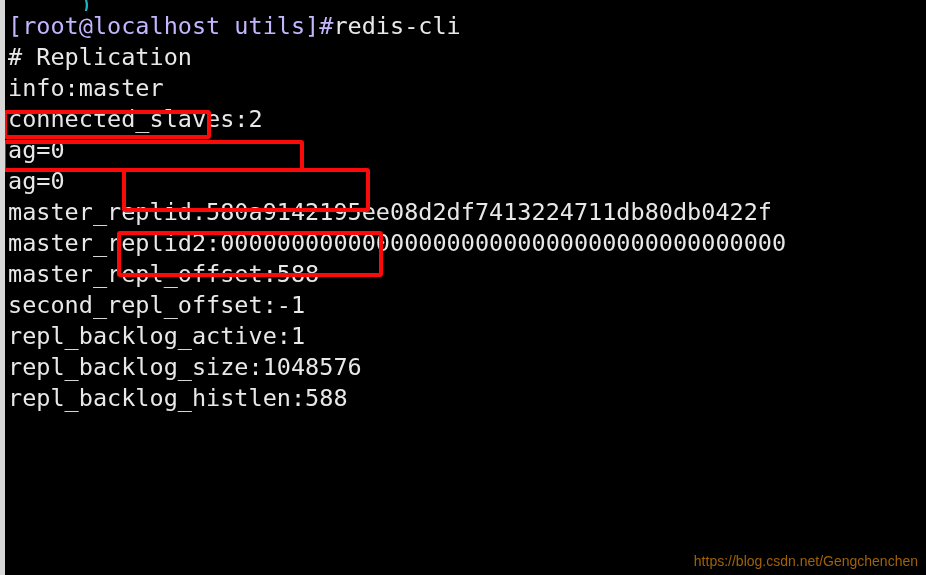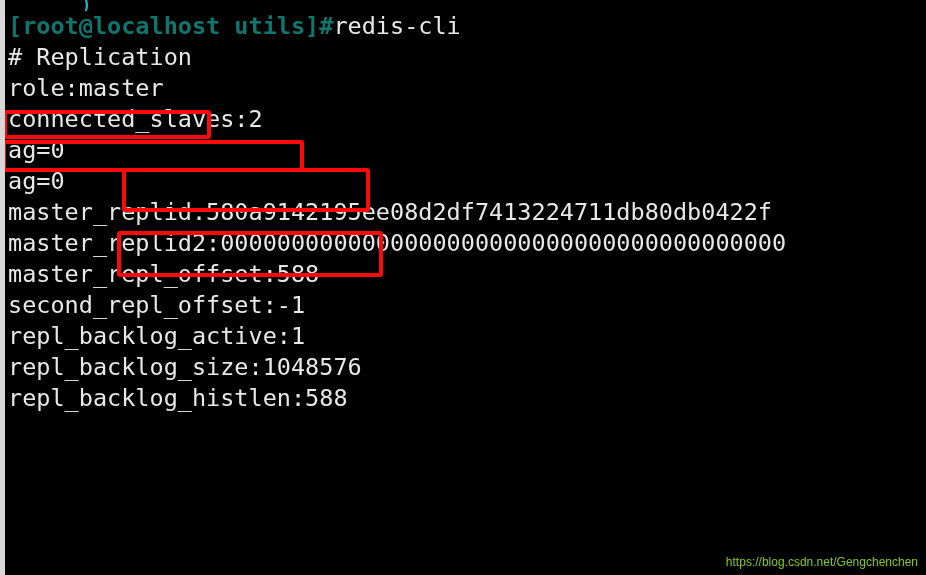--- a/index.html
+++ b/index.html
@@ -44,59 +44,59 @@
   .partial-line {
     height: 11px;
     line-height: 11px;
     overflow: hidden;
     font-size: 23.5px;
     color: #23d6e6;
     white-space: pre;
     opacity: 0.85;
   }
   .cyan-bold {
-    color: #0f766e;
-    font-weight: bold;
+    color: #c4b5fd;
+    font-weight: normal;
   }
   .white {
     color: #e8e8e8;
   }
   
   .redbox {
     position: absolute;
     border: 4px solid #fb0a0a;
     border-radius: 3px;
     box-sizing: border-box;
     z-index: 4;
     background: transparent;
   }
   #wm {
     position: absolute;
     right: 8px;
     bottom: 6px;
     font-family: "Liberation Sans", sans-serif;
-    font-size: 12px;
-    color: #84cc16;
+    font-size: 14px;
+    color: #a16207;
     z-index: 6;
     white-space: pre;
   }
 </style>
 </head>
 <body>
 
 <div id="screen">
 
   <div id="left-edge"></div>
 
   <div id="term">
     <div class="partial-line">     )</div>
     <div id="lines-host">
         <div class="line"><span class="cyan-bold">[root@localhost utils]#</span><span class="white">redis-cli</span></div>
         <div class="line"><span class="white"># Replication</span></div>
-        <div class="line"><span class="white">role:master</span></div>
+        <div class="line"><span class="white">info:master</span></div>
         <div class="line"><span class="white">connected_slaves:2</span></div>
         <div class="line"><span class="white">ag=0</span></div>
         <div class="line"><span class="white">ag=0</span></div>
         <div class="line"><span class="white">master_replid:580a9142195ee08d2df7413224711db80db0422f</span></div>
         <div class="line"><span class="white">master_replid2:0000000000000000000000000000000000000000</span></div>
         <div class="line"><span class="white">master_repl_offset:588</span></div>
         <div class="line"><span class="white">second_repl_offset:-1</span></div>
         <div class="line"><span class="white">repl_backlog_active:1</span></div>
         <div class="line"><span class="white">repl_backlog_size:1048576</span></div>
         <div class="line"><span class="white">repl_backlog_histlen:588</span></div>

